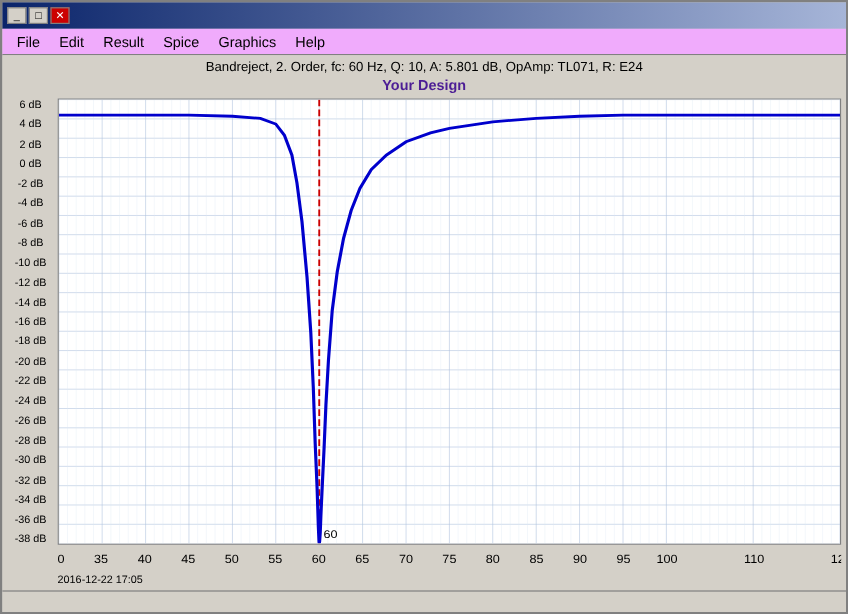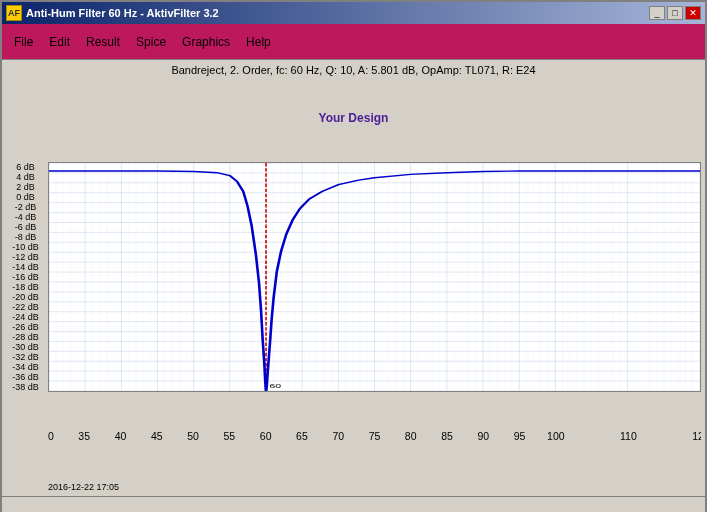--- a/index.html
+++ b/index.html
@@ -74,43 +74,42 @@
       font-size: 9px;
       color: #000;
     }
 
     .win-btn.close {
       background: #cc0000;
       color: white;
     }
 
     .menu-bar {
-      background: #be185d;
-      height: 36px;
+      background: #f0abfc;
+      height: 22px;
       display: flex;
       align-items: center;
       border-bottom: 1px solid #808080;
       flex-shrink: 0;
       padding: 0 4px;
     }
 
     .menu-item {
       padding: 2px 8px;
       font-size: 12px;
       cursor: pointer;
       color: #000;
     }
 
     .content {
       flex: 1;
       background: #d4d0c8;
       display: flex;
       flex-direction: column;
       padding: 4px;
-      gap: 33px;
     }
 
     .chart-title {
       text-align: center;
       font-size: 11px;
       color: #000;
       margin-bottom: 2px;
     }
 
     .chart-subtitle {
@@ -172,26 +171,20 @@
       padding: 0 4px;
       font-size: 10px;
       flex-shrink: 0;
     }
   </style>
 </head>
 <body>
 
 <div class="window">
   <div class="title-bar">
-    <div class="title-bar-left">
-      <div class="title-icon">
-        <span>AF</span>
-      </div>
-      <span class="title-text">Anti-Hum Filter 60 Hz - AktivFilter 3.2</span>
-    </div>
     <div class="window-controls">
       <div class="win-btn">_</div>
       <div class="win-btn">□</div>
       <div class="win-btn close">✕</div>
     </div>
   </div>
 
   <div class="menu-bar">
     <div class="menu-item">File</div>
     <div class="menu-item">Edit</div>

